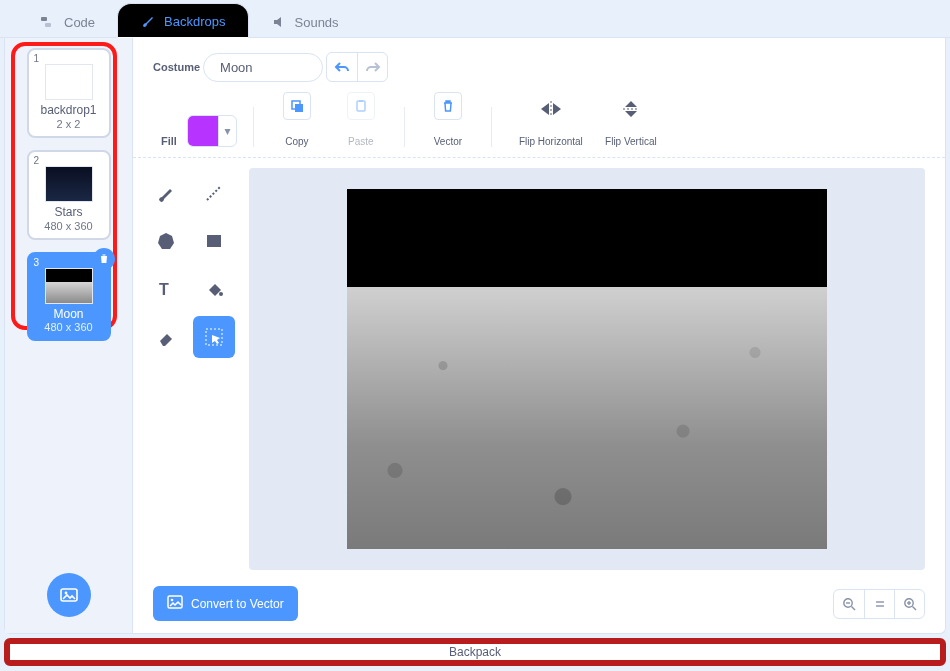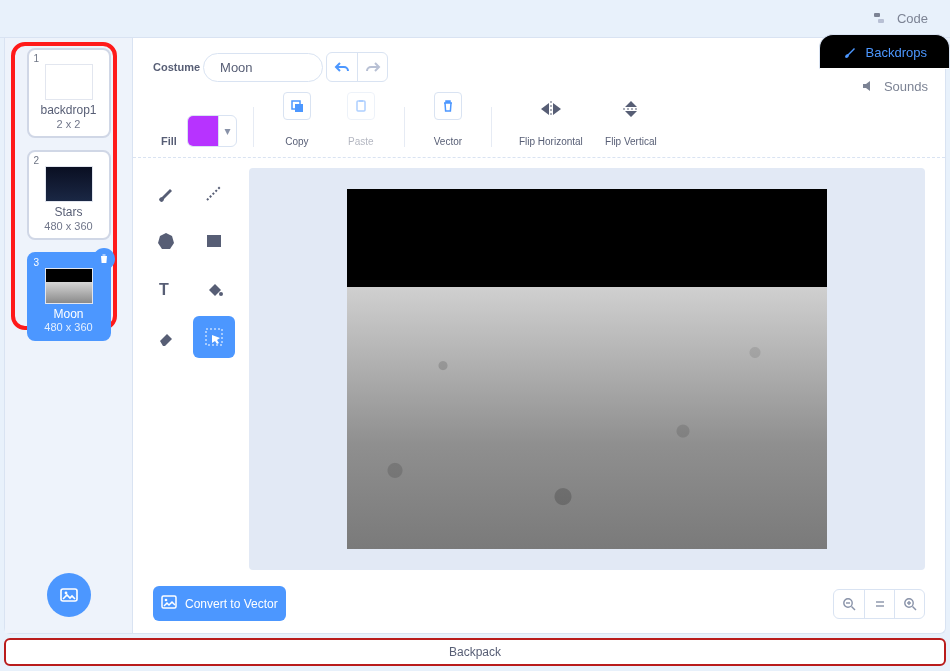--- a/index.html
+++ b/index.html
@@ -1,19 +1,19 @@
 <!DOCTYPE html>
 <html><head>
 <meta charset="utf-8">
 <style>
   * { box-sizing: border-box; margin: 0; padding: 0; font-family: "Helvetica Neue", Arial, sans-serif; }
   body { background: #e8f1fb; width: 950px; height: 671px; overflow: hidden; font-size: 12px; color: #575e75; }
 
   
-  .tabs { display:flex; align-items:flex-end; height:38px; padding-left:18px; gap:0; border-bottom:1px solid #d9e3f2;flex-direction:column; }
+  .tabs { display:flex; align-items:flex-end; height:38px; padding-left:18px; gap:0; border-bottom:1px solid #d9e3f2; }
   .tab { display:flex; align-items:center; gap:8px; padding:9px 22px 8px; color:#7c8394; cursor:pointer; border-radius:14px 14px 0 0; position:relative; bottom:-1px; font-size:13px;}
   .tab.active { background:#000000; color:#4c97ff; border:1px solid #d9e3f2; border-bottom:1px solid #fff; }
   .tab .icon { width:16px; height:16px; display:flex; align-items:center; justify-content:center; }
 
   
   .workarea { display:flex; height:596px; background:#fff; margin:0 4px; border:1px solid #d9e3f2; border-top:none; border-radius:0 0 6px 6px;}
   .sidebar { width:128px; background:#eef3fb; border-right:1px solid #d9e3f2; padding:6px 10px 8px; position:relative; display:flex; flex-direction:column; }
   .highlight-box { position:absolute; top:4px; left:6px; width:106px; height:288px; border:4px solid #ff1a1a; border-radius:14px; pointer-events:none; }
 
   .thumb { background:#fff; border:2px solid #d0d7e6; border-radius:8px; width:84px; margin:4px auto 8px; padding:4px 4px 6px; text-align:center; position:relative; cursor:pointer;}
@@ -49,26 +49,26 @@
   .canvasrow { flex:1; display:flex; padding:10px 20px 8px 12px; gap:8px; }
   .toolgrid { width:96px; display:grid; grid-template-columns:42px 42px; grid-auto-rows:42px; gap:6px; align-content:start; padding-top:4px;}
   .tg { display:flex; align-items:center; justify-content:center; color:#575e75; cursor:pointer; border-radius:6px;}
   .tg.active { background:#4c97ff; color:#fff; }
   .canvas-area { flex:1; background:#e2e9f5; border-radius:4px; display:flex; align-items:center; justify-content:center; position:relative;}
   .moonimg { width:480px; height:360px; background:#000; position:relative; overflow:hidden;}
   .moonsurface { position:absolute; left:0; right:0; bottom:0; height:262px; background:linear-gradient(#d0d0d0,#8f8f8f 60%,#7a7a7a); }
   .moonsurface::before{content:"";position:absolute;inset:0;background-image:radial-gradient(circle at 20% 30%, rgba(0,0,0,.15) 0 4px, transparent 5px),radial-gradient(circle at 70% 55%, rgba(0,0,0,.12) 0 6px, transparent 7px),radial-gradient(circle at 45% 80%, rgba(0,0,0,.18) 0 8px, transparent 9px),radial-gradient(circle at 85% 25%, rgba(0,0,0,.1) 0 5px, transparent 6px),radial-gradient(circle at 10% 70%, rgba(0,0,0,.14) 0 7px, transparent 8px);}
 
   .bottomrow { display:flex; align-items:center; padding:8px 20px 12px; gap:8px; }
-  .convertbtn { background:#4c97ff; color:#fff; border:none; border-radius:6px; padding:9px 8px; font-size:12px; display:flex; align-items:center; gap:8px; cursor:pointer;}
+  .convertbtn { background:#4c97ff; color:#fff; border:none; border-radius:6px; padding:9px 14px; font-size:12px; display:flex; align-items:center; gap:8px; cursor:pointer;}
   .zoomgrp { margin-left:auto; display:flex; border:1px solid #d9e3f2; border-radius:6px;}
   .zoomb { width:30px; height:28px; display:flex; align-items:center; justify-content:center; color:#8892a8; cursor:pointer;}
   .zoomb + .zoomb { border-left:1px solid #d9e3f2;}
 
-  .backpack { margin:4px 4px 0; height:28px; background:#fff; border:2px solid #b91c1c; border-radius:6px; display:flex; align-items:center; justify-content:center; font-size:12px; color:#575e75; cursor:pointer;}
+  .backpack { margin:4px 4px 0; height:28px; background:#fff; border:6px solid #b91c1c; border-radius:6px; display:flex; align-items:center; justify-content:center; font-size:12px; color:#575e75; cursor:pointer;}
 
   
   .stars-prev{width:100%;height:100%;background:linear-gradient(#0a0f22,#1a2744);position:relative;}
   
   .moon-prev{width:100%;height:100%;background:#000;position:relative;}
   .moon-prev::after{content:"";position:absolute;left:0;right:0;bottom:0;height:60%;background:linear-gradient(#d6d6d6,#8a8a8a);}
 </style>
 </head>
 <body>
 

